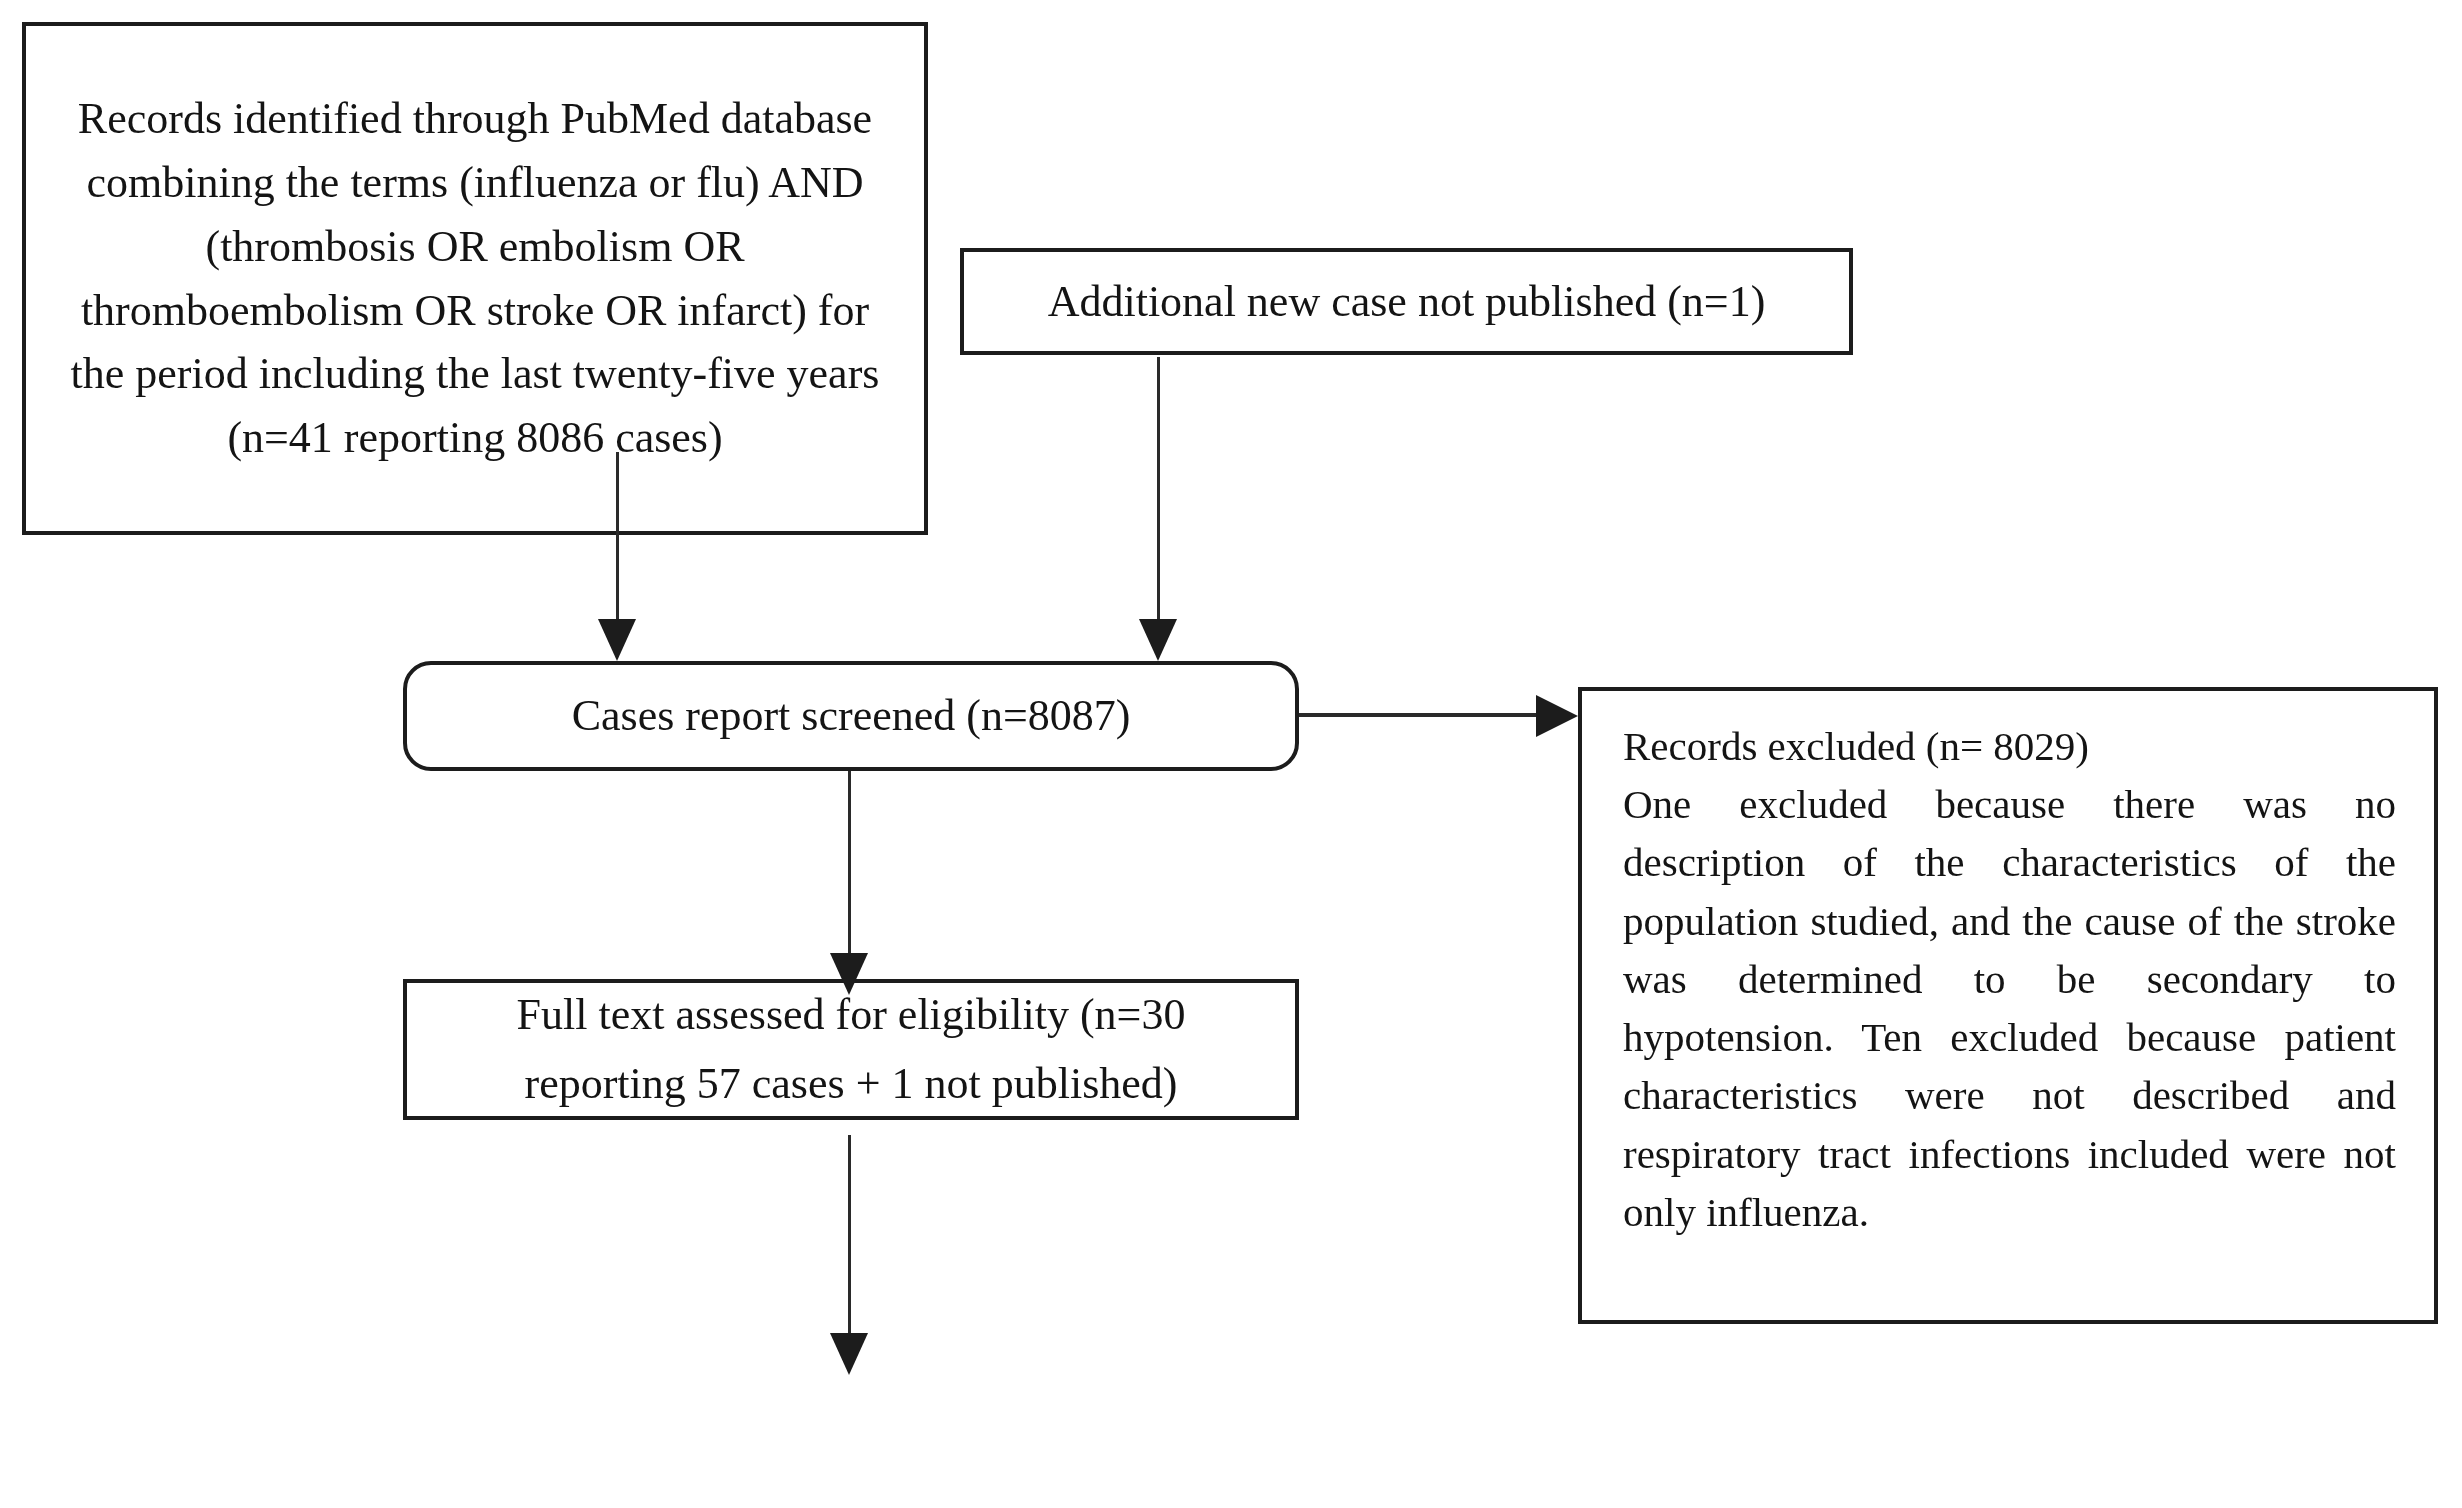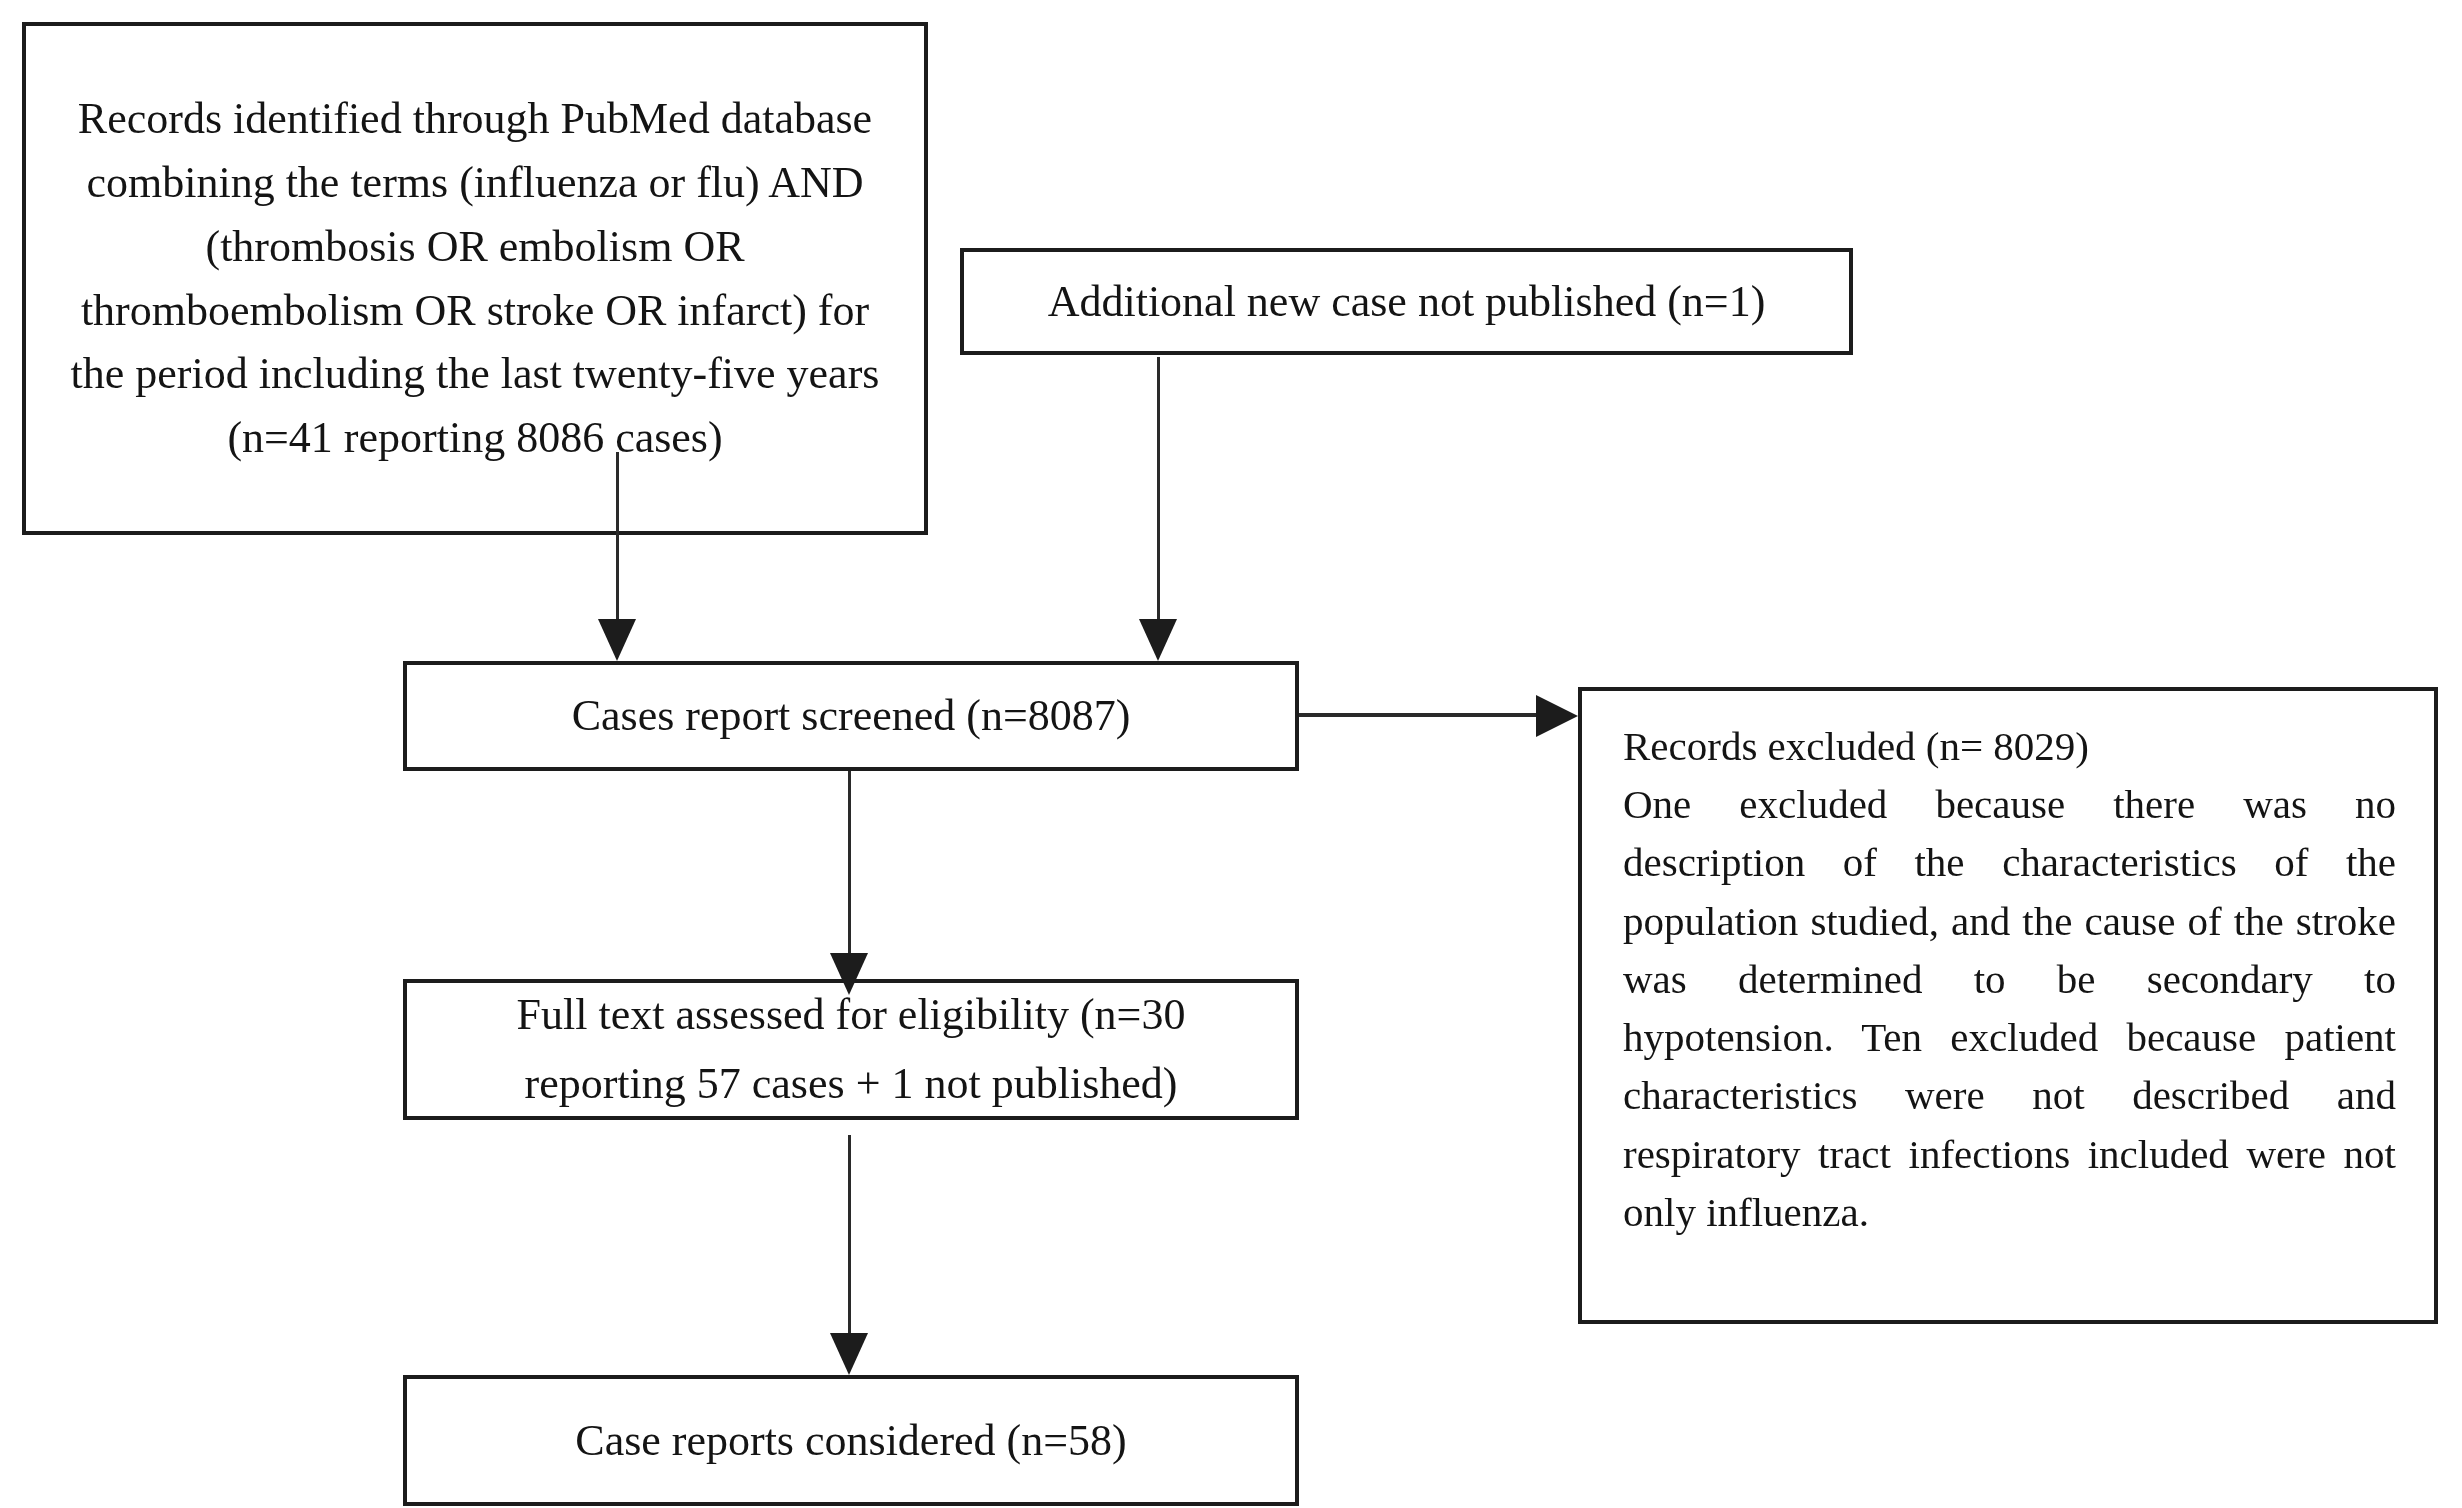--- a/index.html
+++ b/index.html
@@ -24,21 +24,21 @@
     align-items: center;
     justify-content: center;
     text-align: center;
     font-size: 44px;
     line-height: 1.45;
   }
   .box .txt { display: block; }
 
   #box-identified   { left: 22px;   top: 22px;   width: 906px; height: 513px; padding: 7.3px 26px; }
   #box-additional   { left: 960px; top: 248px;  width: 893px; height: 107px; padding: 0 14.5px; }
-  #box-screened     { left: 403px;  top: 661px;  width: 896px; height: 110px; padding: 0 14.5px; }
+  #box-screened     { left: 403px;  top: 661px;  width: 896px; height: 110px; padding: 0 14.5px; border-radius: 28px; }
   #box-fulltext     { left: 403px;  top: 979px; width: 896px; height: 141px; padding: 0 42px; line-height: 1.55; }
   #box-considered   { left: 403px;  top: 1375px; width: 896px; height: 131px; padding: 0 14.5px; }
 
   #box-excluded {
     left: 1578px; top: 666px; width: 860px; height: 637px;
     display: block;
     text-align: left;
     padding: 26px 38px 14.5px 41px;
     font-size: 41px;
     line-height: 1.42;
@@ -102,23 +102,20 @@
   </div>
 
   <div class="box" id="box-screened">
     <span class="txt">Cases report screened (n=8087)</span>
   </div>
 
   <div class="box" id="box-fulltext">
     <span class="txt">Full text assessed for eligibility (n=30 reporting 57 cases + 1 not published)</span>
   </div>
 
-  <div class="box" id="box-considered">
-    <span class="txt">Case reports considered (n=58)</span>
-  </div>
 
   <div class="box" id="box-excluded">
     <div class="excl-title">Records excluded (n= 8029)</div>
     <div class="excl-body">One excluded because there was no description of the characteristics of the population studied, and the cause of the stroke was determined to be secondary to hypotension. Ten excluded because patient characteristics were not described and respiratory tract infections included were not only influenza.</div>
   </div>
 
   <div class="vline" id="a1-line"></div>
   <div class="head-down" id="a1-head"></div>
 
   <div class="vline" id="a2-line"></div>

